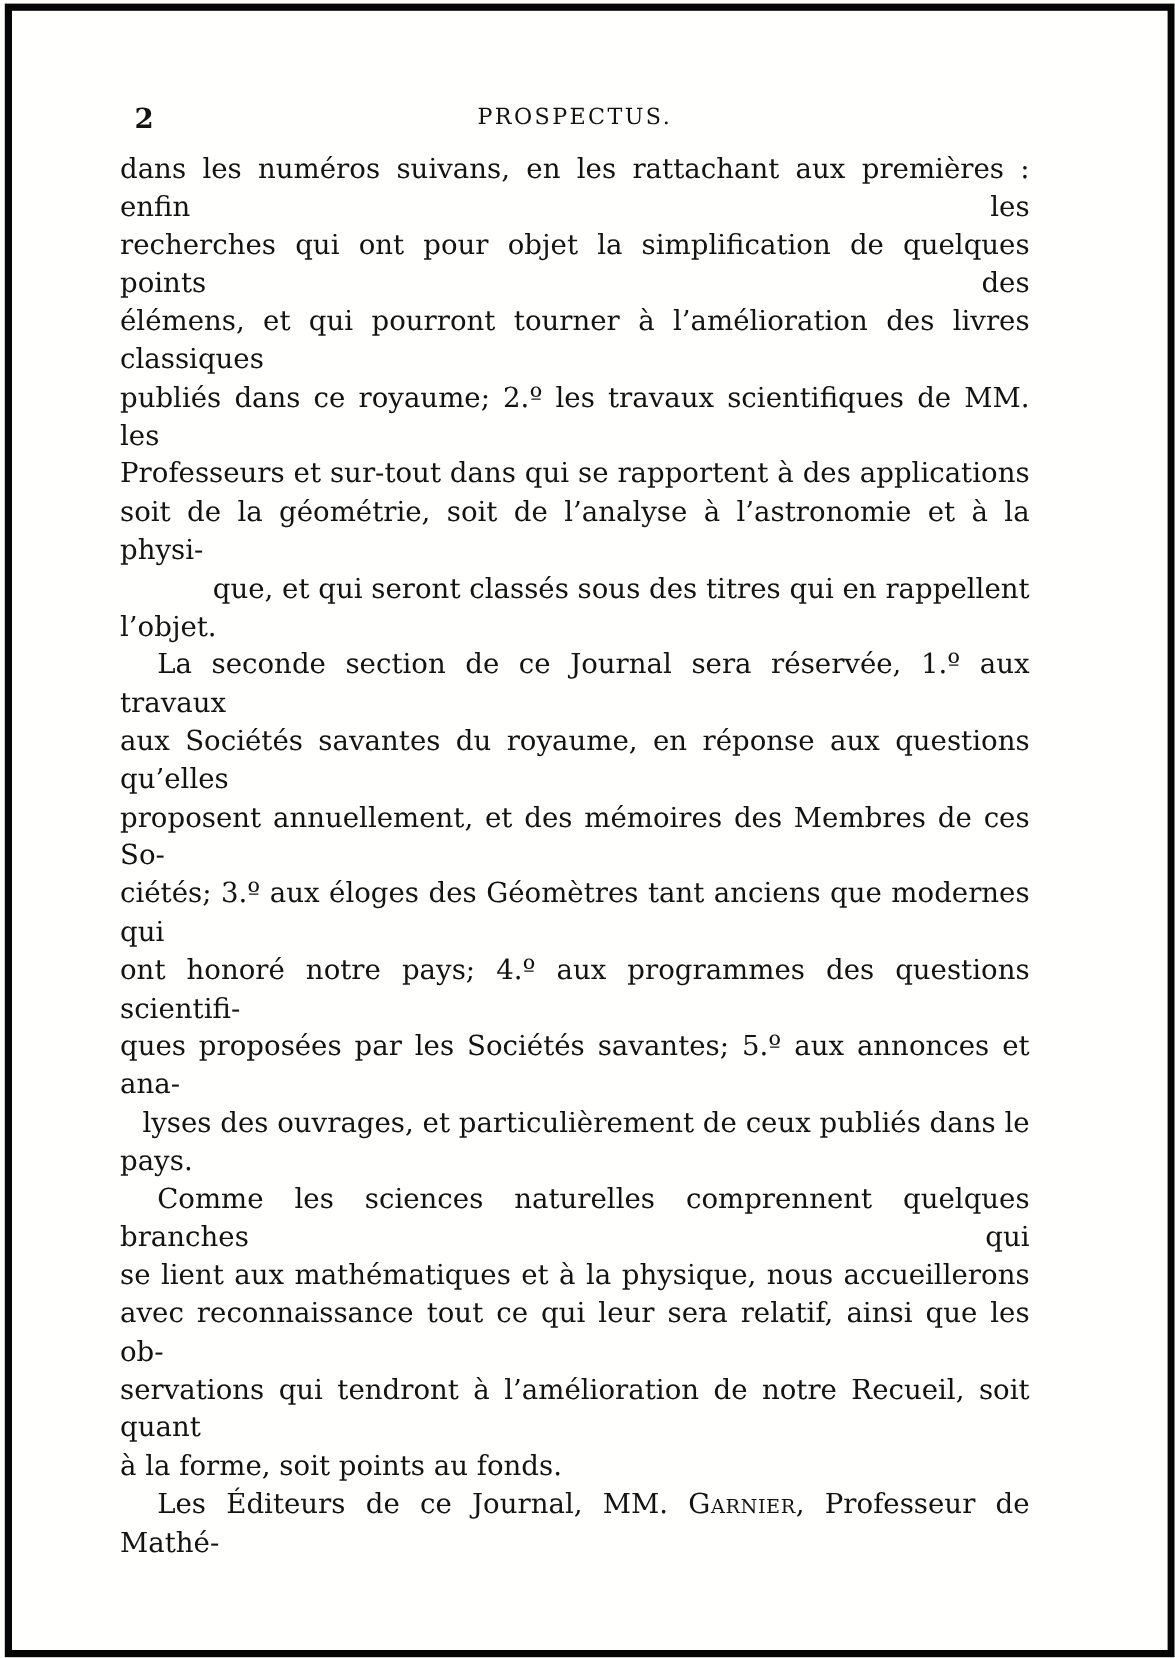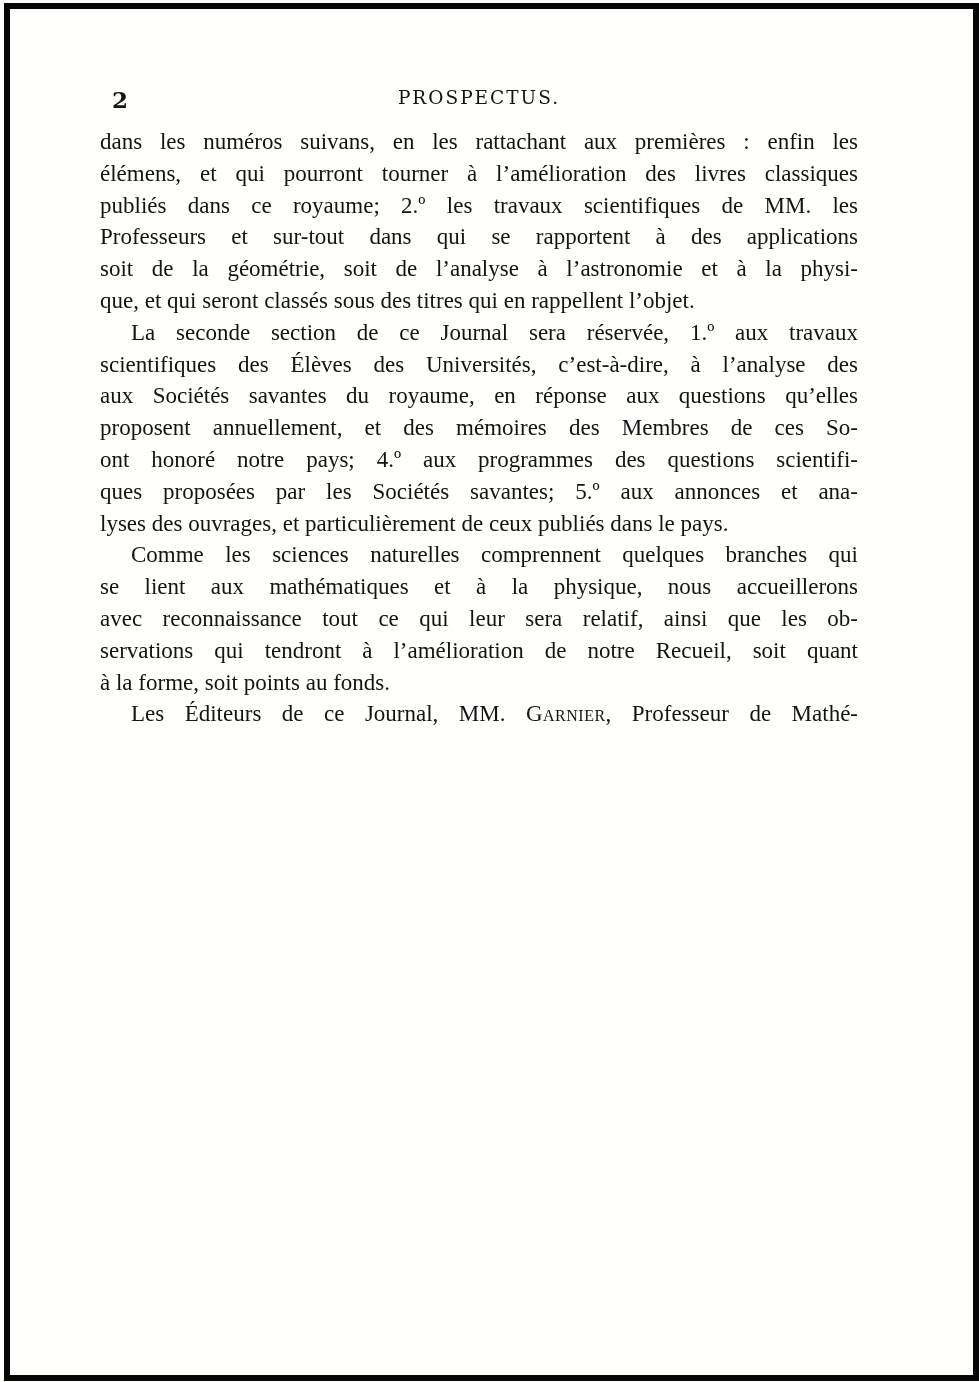--- a/index.html
+++ b/index.html
@@ -48,52 +48,52 @@
   .body-text {
     font-size: 23px;
     line-height: 31.8px;
   }
   .para { margin: 0; }
   .para.indent .line:first-child { text-indent: 31px; }
   .line {
     text-align: justify;
     text-align-last: justify;
     white-space: normal;
-    font-family: Liberation Serif, serif;
   }
   .line.last {
     text-align: right;
     text-align-last: left;
   }
   .run-sc { font-variant: small-caps; letter-spacing: 0.5px; }
 </style>
 </head>
 <body>
 
 <div class="page">
   <div class="frame"></div>
   <div class="content">
     <div class="running-head">
       <span class="page-number">2</span>
       <span class="head-title">PROSPECTUS.</span>
     </div>
     <div class="body-text">
         <div class="para">
           <div class="line"><span>dans les numéros suivans, en les rattachant aux premières : enfin les</span></div>
+          <div class="line"><span>recherches qui ont pour objet la simplification de quelques points des</span></div>
           <div class="line"><span>élémens, et qui pourront tourner à l’amélioration des livres classiques</span></div>
           <div class="line"><span>publiés dans ce royaume; 2.º les travaux scientifiques de MM. les</span></div>
           <div class="line"><span>Professeurs et sur-tout dans qui se rapportent à des applications</span></div>
           <div class="line"><span>soit de la géométrie, soit de l’analyse à l’astronomie et à la physi-</span></div>
           <div class="line last"><span>que, et qui seront classés sous des titres qui en rappellent l’objet.</span></div>
         </div>
         <div class="para indent">
           <div class="line"><span>La seconde section de ce Journal sera réservée, 1.º aux travaux</span></div>
-          <div class="line"><span>scientifiques des Élèves des Universités, c’est-à-dire, à l’analyse des</span></div>
           <div class="line"><span>aux Sociétés savantes du royaume, en réponse aux questions qu’elles</span></div>
           <div class="line"><span>proposent annuellement, et des mémoires des Membres de ces So-</span></div>
+          <div class="line"><span>ciétés; 3.º aux éloges des Géomètres tant anciens que modernes qui</span></div>
           <div class="line"><span>ont honoré notre pays; 4.º aux programmes des questions scientifi-</span></div>
           <div class="line"><span>ques proposées par les Sociétés savantes; 5.º aux annonces et ana-</span></div>
           <div class="line last"><span>lyses des ouvrages, et particulièrement de ceux publiés dans le pays.</span></div>
         </div>
         <div class="para indent">
           <div class="line"><span>Comme les sciences naturelles comprennent quelques branches qui</span></div>
           <div class="line"><span>se lient aux mathématiques et à la physique, nous accueillerons</span></div>
           <div class="line"><span>avec reconnaissance tout ce qui leur sera relatif, ainsi que les ob-</span></div>
           <div class="line"><span>servations qui tendront à l’amélioration de notre Recueil, soit quant</span></div>
           <div class="line last"><span>à la forme, soit points au fonds.</span></div>

